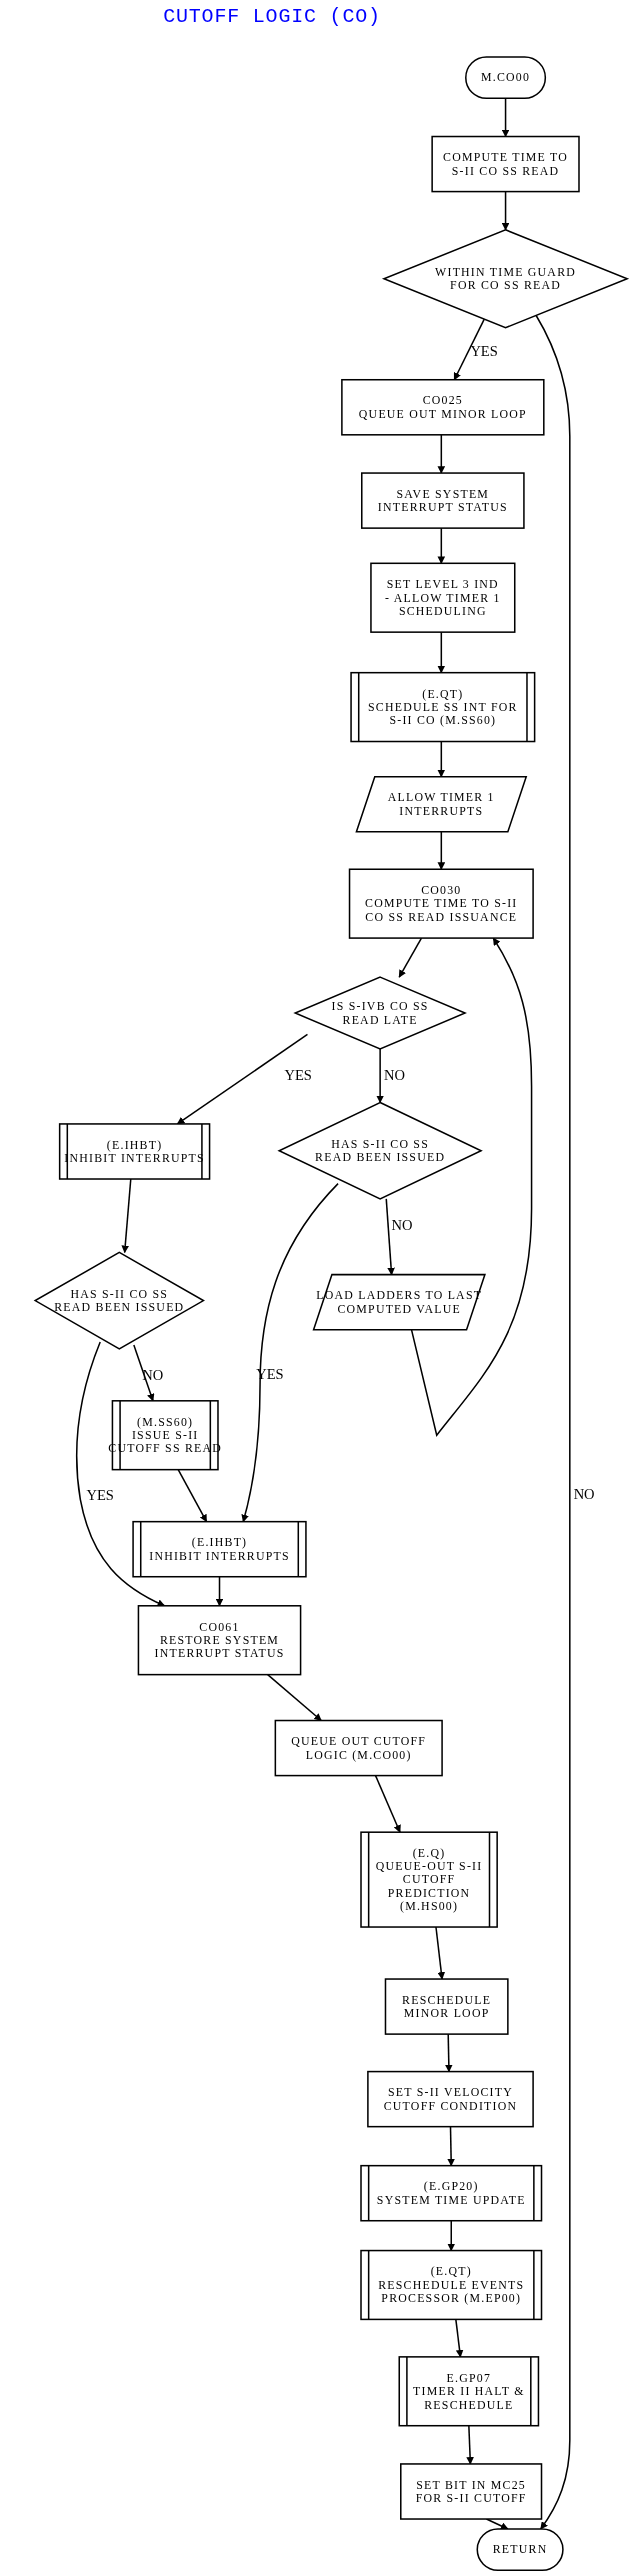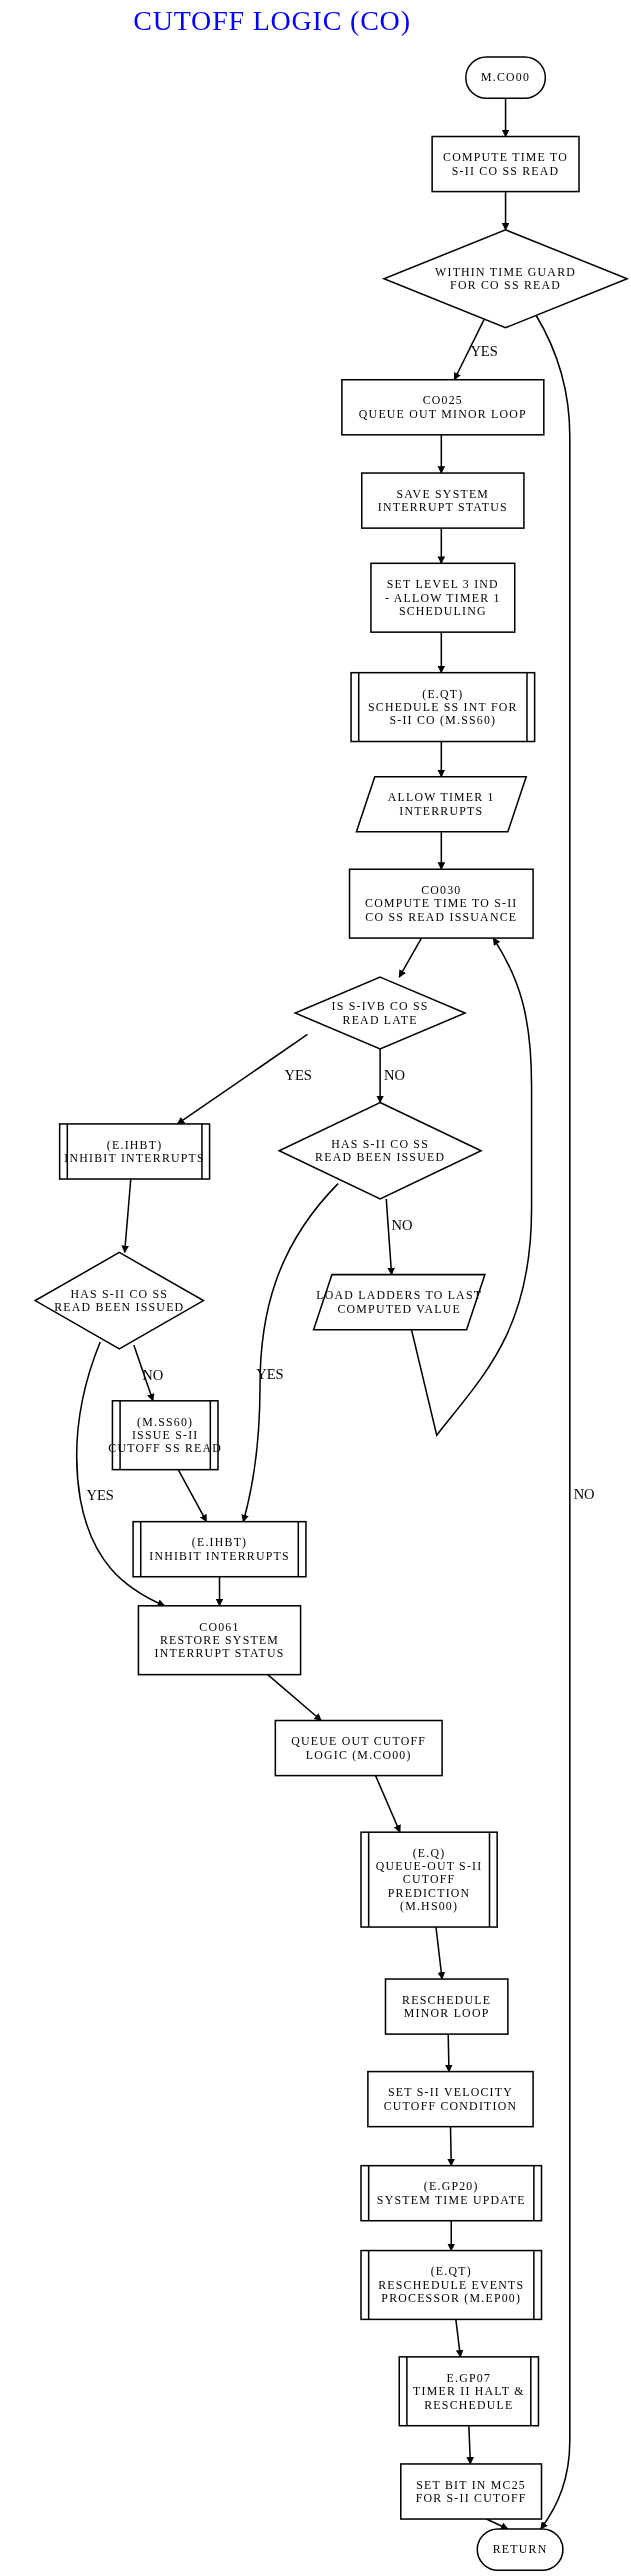--- a/index.html
+++ b/index.html
@@ -1,19 +1,19 @@
 <!DOCTYPE html>
 <html style="font-size:12.2px"><head>
 <meta charset="utf-8">
 <style>
   html, body { margin: 0; padding: 0; background: #ffffff; }
   body { width: 631px; height: 2576px; position: relative; overflow: hidden; }
   #title {
     position: absolute; left: 0; top: 4.6px; width: 544px; text-align: center;
-    font-family: Liberation Serif, serif; font-size: 28px;
+    font-family: Liberation Mono, monospace; font-size: 20px;
     color: #0000ff; letter-spacing: 0.8px;
   }
   svg { position: absolute; left: 0; top: 0; }
   .shape { fill: #ffffff; stroke: #000000; stroke-width: 2; }
   .edge { fill: none; stroke: #000000; stroke-width: 2; }
   .lbl { font-family: "Liberation Serif", "DejaVu Serif", serif; font-size: 15.5px; letter-spacing: 1.6px; fill: #000; }
   .elbl { font-family: "Liberation Serif", "DejaVu Serif", serif; font-size: 19px; fill: #000; }
 </style>
 </head>
 <body>

